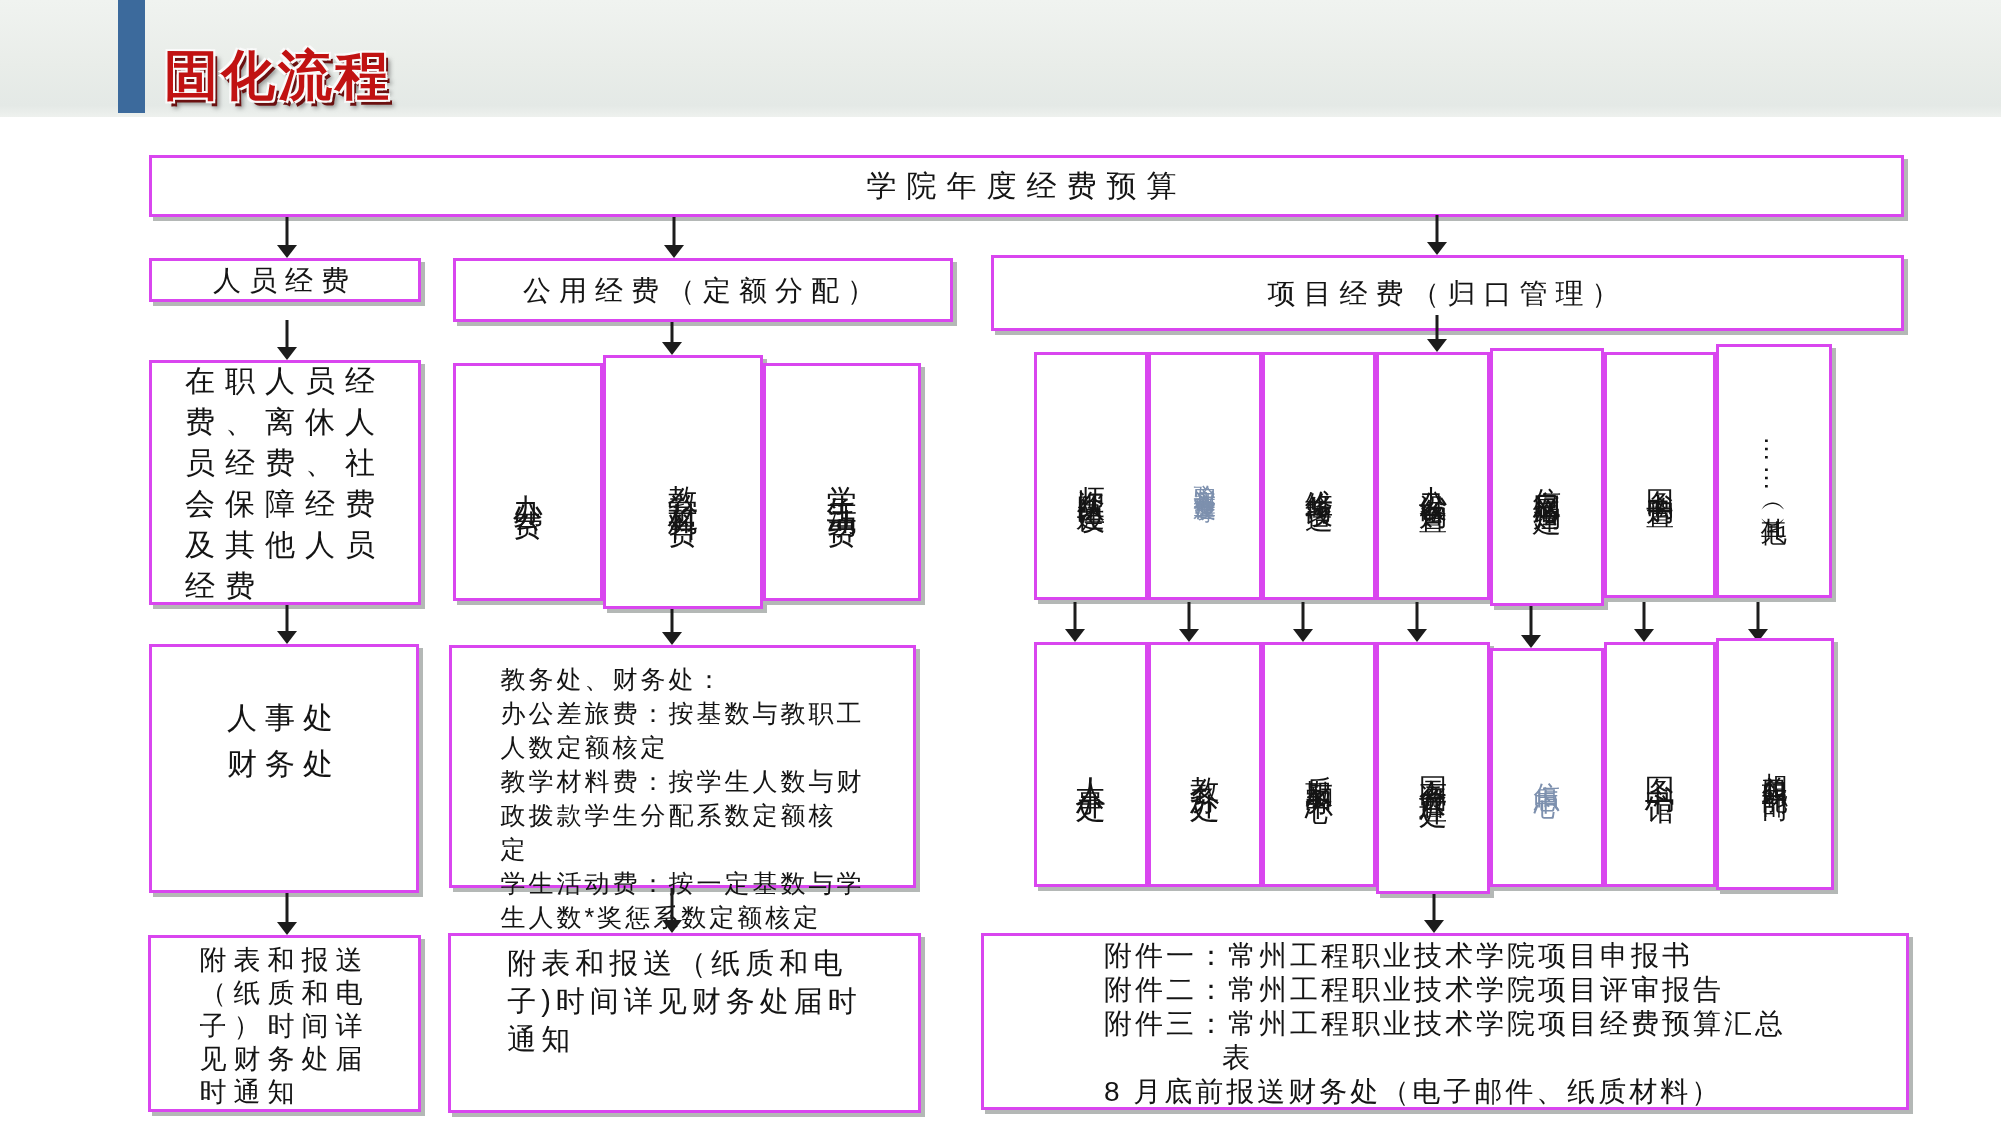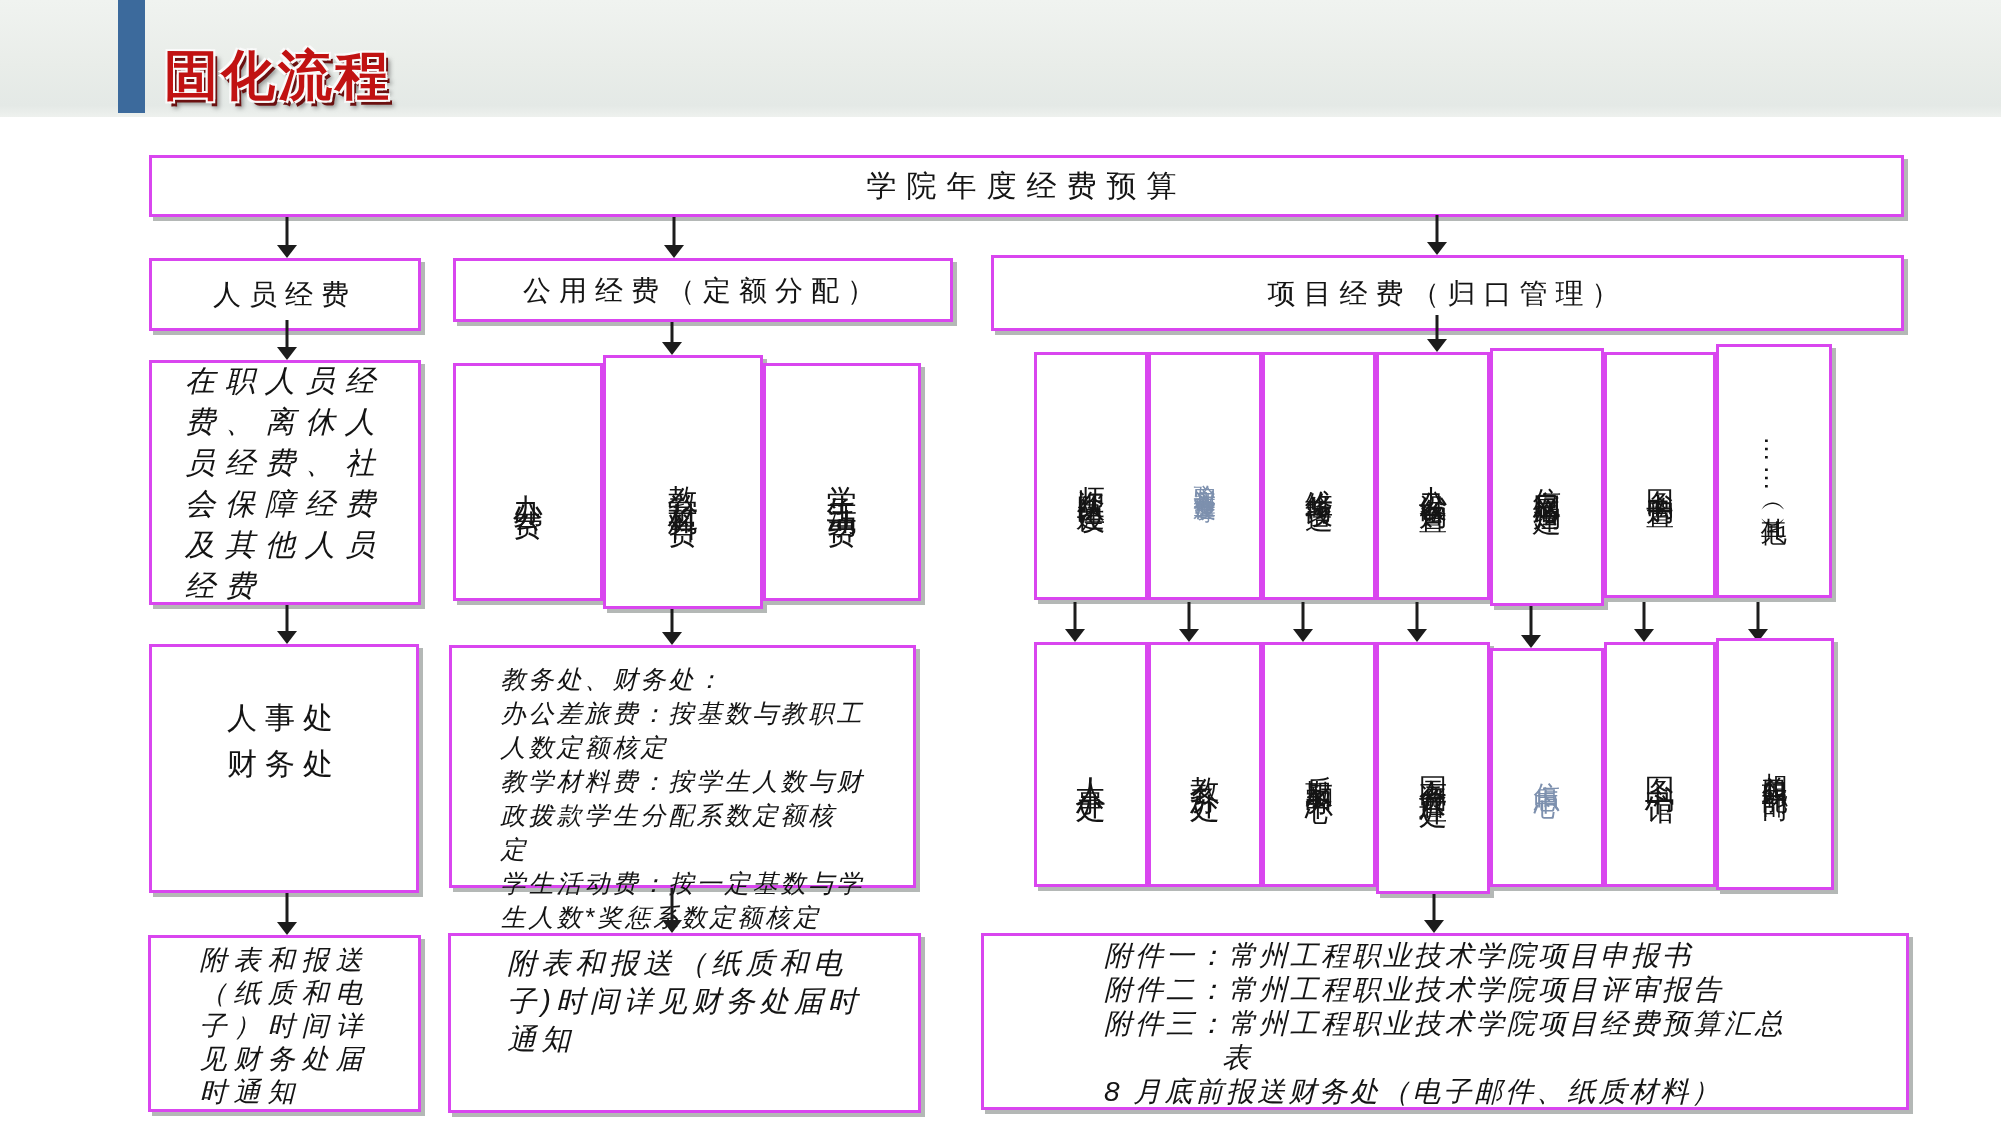--- a/index.html
+++ b/index.html
@@ -27,21 +27,21 @@
   
   .box {
     position:absolute; background:#ffffff; border:3px solid #d946ef;
     box-sizing:border-box; box-shadow:4px 4px 0 rgba(130,136,134,.6);
     display:flex; align-items:center; justify-content:center;
     text-align:center; line-height:1.25;margin-left:16px;
   }
   .label { letter-spacing:8px; font-size:28px; }
   .root-label { letter-spacing:10px; font-size:30px; }
   .para { display:block; text-align:left; }
-  .para .ln { white-space:pre;font-style:italic; }
+  .para .ln { white-space:pre; }
   .vtext { writing-mode:vertical-rl; text-orientation:mixed; letter-spacing:4px; font-size:28px; }
   .fs30 { font-size:30px; letter-spacing:8px; }
   .fs26 { font-size:26px; letter-spacing:3px; }
   .fs22 { font-size:22px; letter-spacing:2px; }
   .muted { color:#7d90ae; }
   
   .scope-para { padding:14px 16px; font-size:30px; letter-spacing:10px; line-height:41px; }
   
   .dept-lines { font-size:30px; letter-spacing:8px; line-height:46px; transform:translateY(-28px); }
   
@@ -83,21 +83,21 @@
     </div>
   <div class="arrow" style="left:664px;top:217px;height:41px">
       <div class="shaft"></div>
       <div class="head"></div>
     </div>
   <div class="arrow" style="left:1427px;top:215px;height:40px">
       <div class="shaft"></div>
       <div class="head"></div>
     </div>
 
-  <div class="box" style="left:133px;top:258px;width:272px;height:73px">
+  <div class="box" style="left:133px;top:258px;width:272px;height:44px">
     <span class="label">人员经费</span>
   </div>
   <div class="box" style="left:437px;top:258px;width:500px;height:64px">
     <span class="label">公用经费（定额分配）</span>
   </div>
   <div class="box" style="left:975px;top:255px;width:913px;height:76px">
     <span class="label">项目经费（归口管理）</span>
   </div>
 
   <div class="arrow" style="left:277px;top:320px;height:40px">

